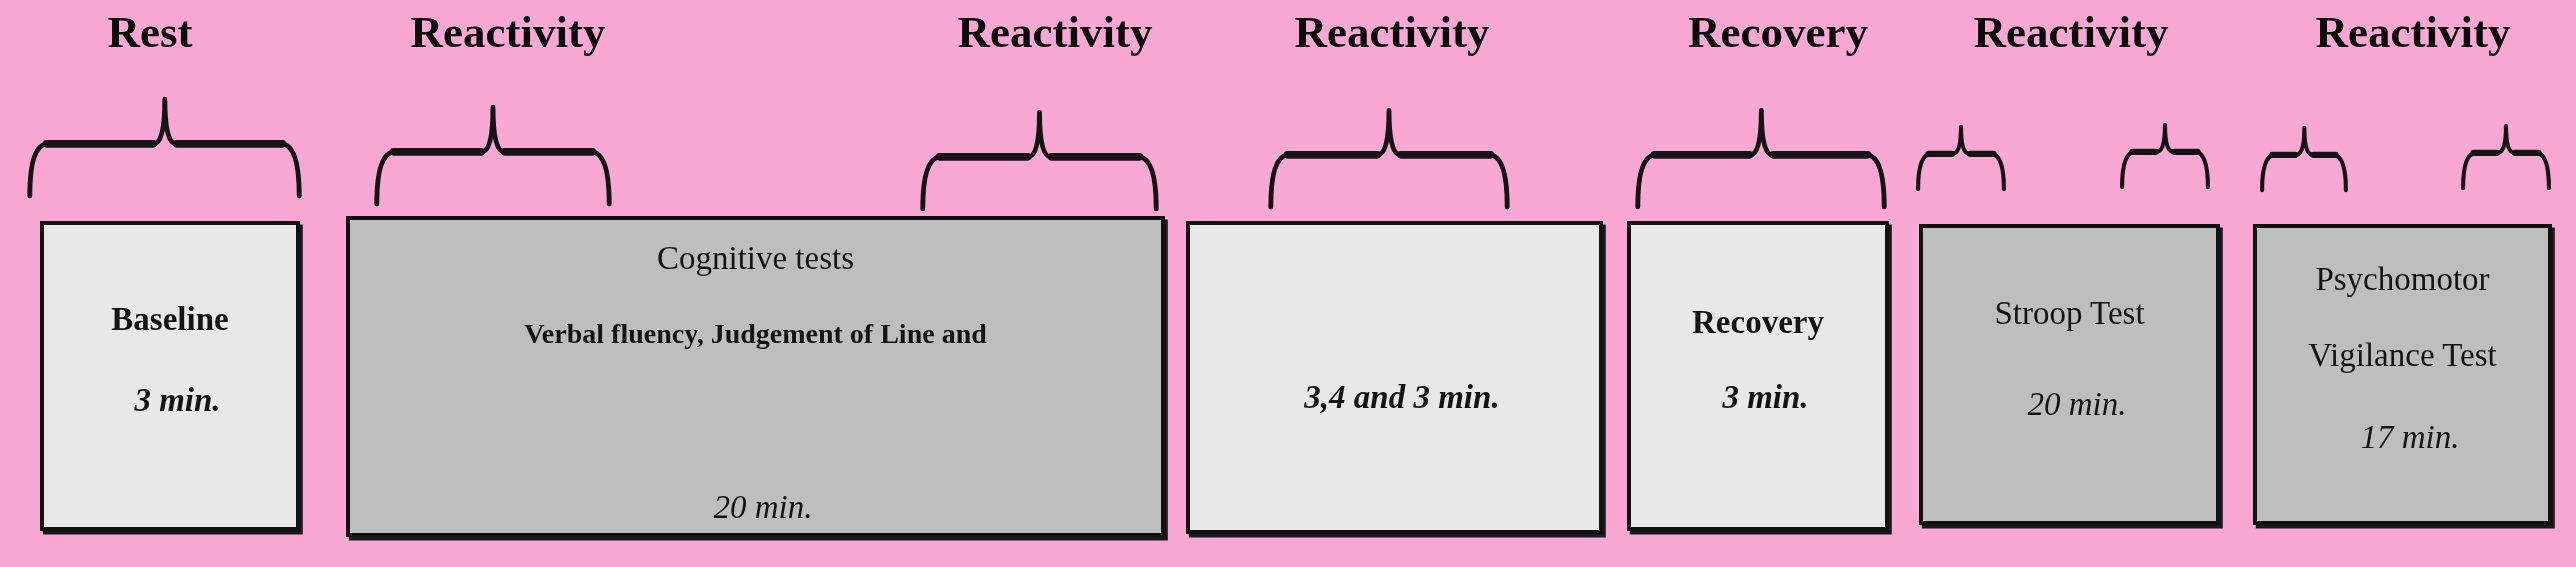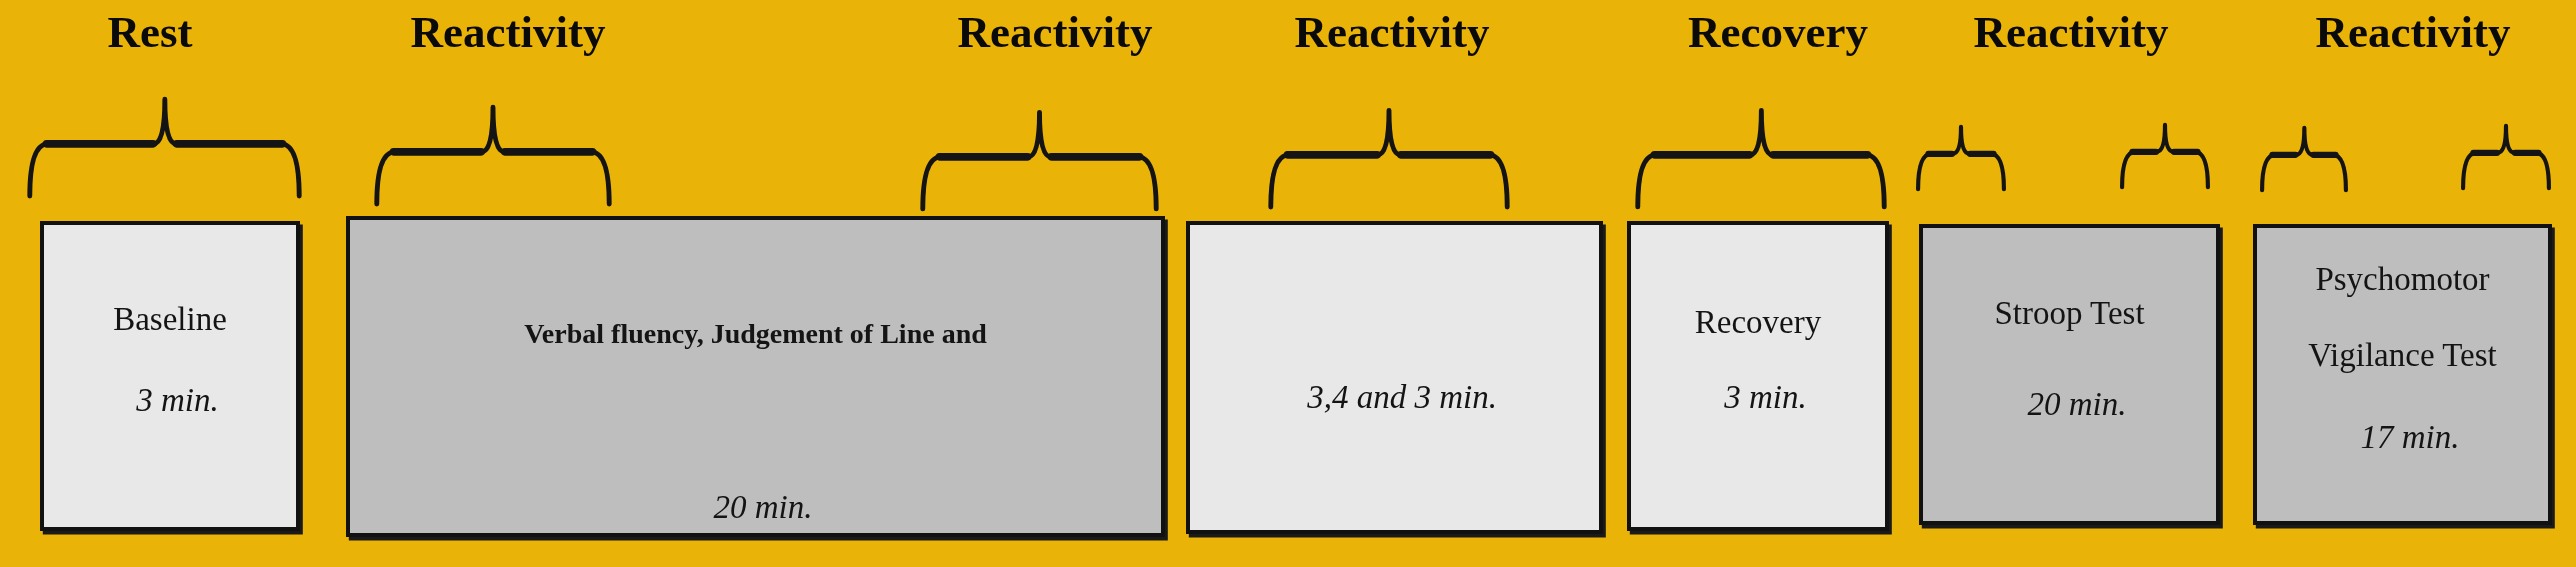--- a/index.html
+++ b/index.html
@@ -1,20 +1,20 @@
 <!DOCTYPE html>
 <html style="font-size:11px"><head>
 <meta charset="utf-8">
 <style>
   html,body{margin:0;padding:0;background:#ffffff;}
   .figure{
     position:relative;
     width:2576px;
     height:567px;
-    background:#eab308;
+    background:#f9a8d4;
     font-family:"Liberation Serif","DejaVu Serif",serif;
     color:#111111;
   }
   .phase-label{
     position:absolute;
     top:5.6px;
     transform:translateX(-50%);
     font-size:45px;
     font-weight:bold;
     white-space:nowrap;
@@ -25,21 +25,21 @@
   .brace .outline{stroke-width:7px;}
   .brace.small .outline{stroke-width:6px;}
   .brace .bar{stroke-width:11px;}
   .brace.small .bar{stroke-width:9px;}
   .box{
     position:absolute;
     box-sizing:border-box;
     border:4.9px solid #111111;
     box-shadow:2.8px 3.5px 0 #1a1a1a;
   }
-  .box.light{background:#e8e8e8;}
+  .box.light{background:#e8e8e8;font-weight:bold;}
   .box.dark{background:#bebebe;}
   .box-line{
     position:absolute;
     left:0;right:0;
     text-align:center;
     transform:translateY(-50%);
     font-size:33px;
     white-space:nowrap;
     color:#141414;
   }
@@ -95,20 +95,21 @@
     <path class="outline" d="M 3 95 Q 3 44 22 44 L 53 44 Q 65 44 65 5 Q 65 44 77 44 L 108 44 Q 127 44 127 95"></path>
     <path class="bar" d="M 18 44 L 52 44 M 78 44 L 112 44"></path>
   </svg>
 
   <div class="box light" style="left:40px;top:221px;width:260px;height:310px">
     <div class="box-line box-title" style="top:94px">Baseline</div>
     <div class="box-line box-duration" style="top:175px">3 min.</div>
   </div>
 
   <div class="box dark" style="left:346px;top:216px;width:819px;height:321px">
+    <div class="box-line box-title" style="top:38px">Cognitive tests</div>
     <div class="box-line box-detail" style="top:114px">Verbal fluency, Judgement of Line and</div>
     <div class="box-line box-duration" style="top:287px">20 min.</div>
   </div>
 
   <div class="box light" style="left:1186px;top:221px;width:417px;height:313px">
     <div class="box-line box-duration" style="top:172px">3,4 and 3 min.</div>
   </div>
 
   <div class="box light" style="left:1627px;top:221px;width:262px;height:310px">
     <div class="box-line box-title" style="top:97px">Recovery</div>

